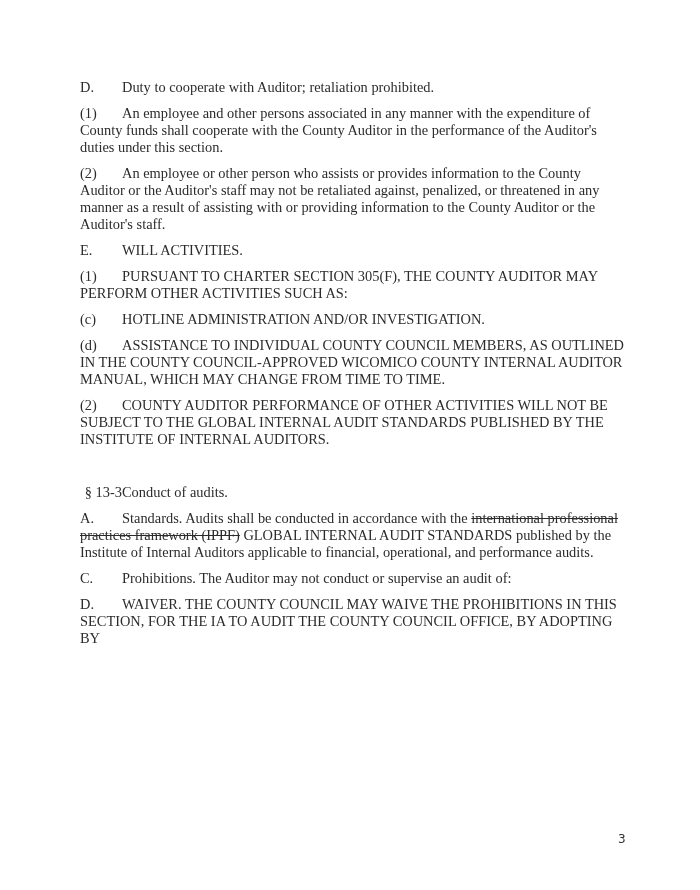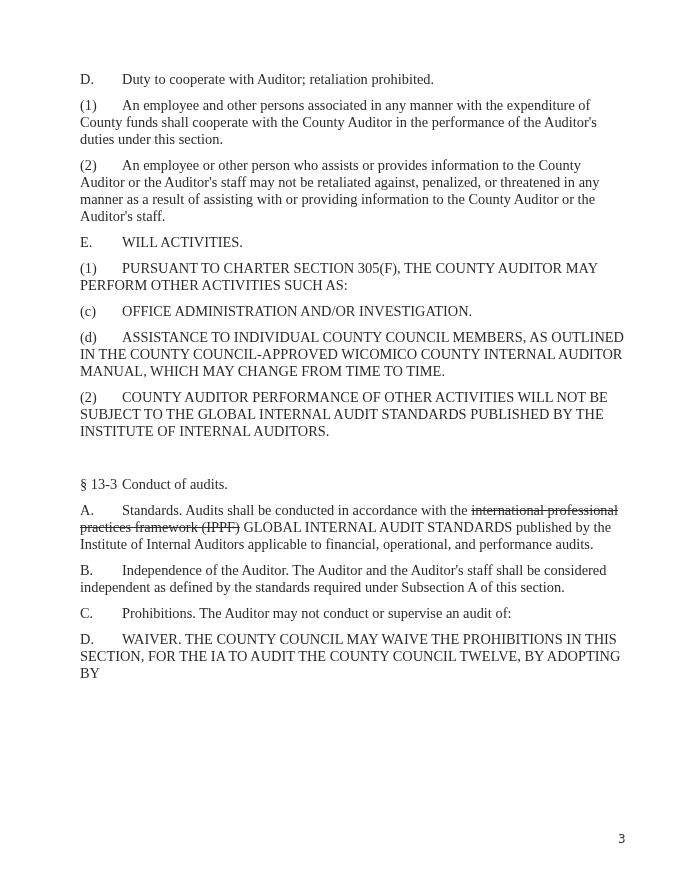--- a/index.html
+++ b/index.html
@@ -17,34 +17,35 @@
       position: absolute;
       left: 80px;
       top: 71px;
       width: 545px;
       font-family: "Liberation Serif", serif;
       font-size: 14.4px;
       line-height: 17px;
       color: #2b2b2b;
     }
     .para {
-      margin: 0 0 9px 0;
+      margin: 8px 0 9px 0;
       text-align: left;
     }
     .label {
       display: inline-block;
       width: 42px;
     }
     .heading-sec {
       margin-top: 36px;
       margin-bottom: 9px;
     }
     .sec-num {
       display: inline-block;
       width: 42px;
+      text-align: right;
     }
     del, .struck {
       text-decoration: line-through;
       text-decoration-thickness: 1px;
     }
     .page-number {
       position: absolute;
       left: 618px;
       top: 832px;
       font-family: "DejaVu Sans", sans-serif;
@@ -67,45 +68,42 @@
     <span class="label">(2)</span><span>An employee or other person who assists or provides information to the County Auditor or the Auditor's staff may not be retaliated against, penalized, or threatened in any manner as a result of assisting with or providing information to the County Auditor or the Auditor's staff.</span>
   </p>
 
   <p class="para">
     <span class="label">E.</span><span>WILL ACTIVITIES.</span>
   </p>
   <p class="para">
     <span class="label">(1)</span><span>PURSUANT TO CHARTER SECTION 305(F), THE COUNTY AUDITOR MAY PERFORM OTHER ACTIVITIES SUCH AS:</span>
   </p>
   <p class="para">
-    <span class="label">(c)</span><span>OFFICE ADMINISTRATION AND/OR INVESTIGATION.</span>
+    <span class="label">(c)</span><span>HOTLINE ADMINISTRATION AND/OR INVESTIGATION.</span>
   </p>
   <p class="para">
     <span class="label">(d)</span><span>ASSISTANCE TO INDIVIDUAL COUNTY COUNCIL MEMBERS, AS OUTLINED IN THE COUNTY COUNCIL-APPROVED WICOMICO COUNTY INTERNAL AUDITOR MANUAL, WHICH MAY CHANGE FROM TIME TO TIME.</span>
   </p>
   <p class="para">
     <span class="label">(2)</span><span>COUNTY AUDITOR PERFORMANCE OF OTHER ACTIVITIES WILL NOT BE SUBJECT TO THE GLOBAL INTERNAL AUDIT STANDARDS PUBLISHED BY THE INSTITUTE OF INTERNAL AUDITORS.</span>
   </p>
 
   <p class="para heading-sec">
     <span class="sec-num">§ 13-3</span><span>Conduct of audits.</span>
   </p>
 
   <p class="para">
     <span class="label">A.</span><span>Standards. Audits shall be conducted in accordance with the </span><span class="struck">international professional practices framework (IPPF)</span><span> GLOBAL INTERNAL AUDIT STANDARDS published by the Institute of Internal Auditors applicable to financial, operational, and performance audits.</span>
   </p>
 
-  <p class="para">
-    <span class="label">B.</span><span>Independence of the Auditor. The Auditor and the Auditor's staff shall be considered independent as defined by the standards required under Subsection A of this section.</span>
-  </p>
 
   <p class="para">
     <span class="label">C.</span><span>Prohibitions. The Auditor may not conduct or supervise an audit of:</span>
   </p>
 
 
 
   <p class="para">
-    <span class="label">D.</span><span>WAIVER. THE COUNTY COUNCIL MAY WAIVE THE PROHIBITIONS IN THIS SECTION, FOR THE IA TO AUDIT THE COUNTY COUNCIL TWELVE, BY ADOPTING BY</span>
+    <span class="label">D.</span><span>WAIVER. THE COUNTY COUNCIL MAY WAIVE THE PROHIBITIONS IN THIS SECTION, FOR THE IA TO AUDIT THE COUNTY COUNCIL OFFICE, BY ADOPTING BY</span>
   </p>
 </div>
 
 <div class="page-number">3</div>
 
 </body></html>

